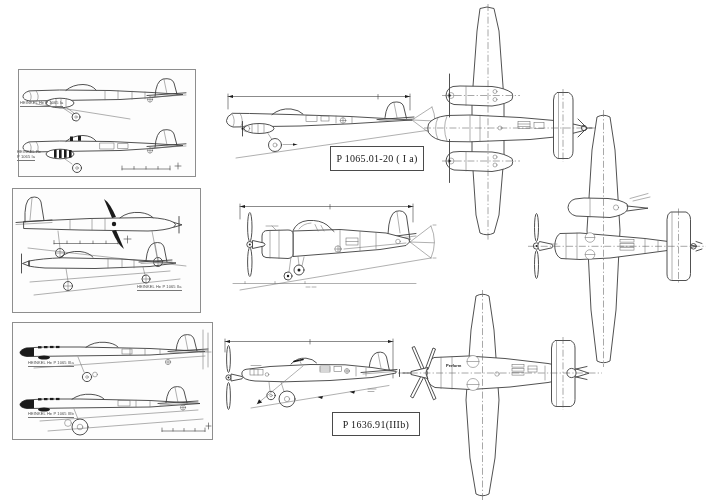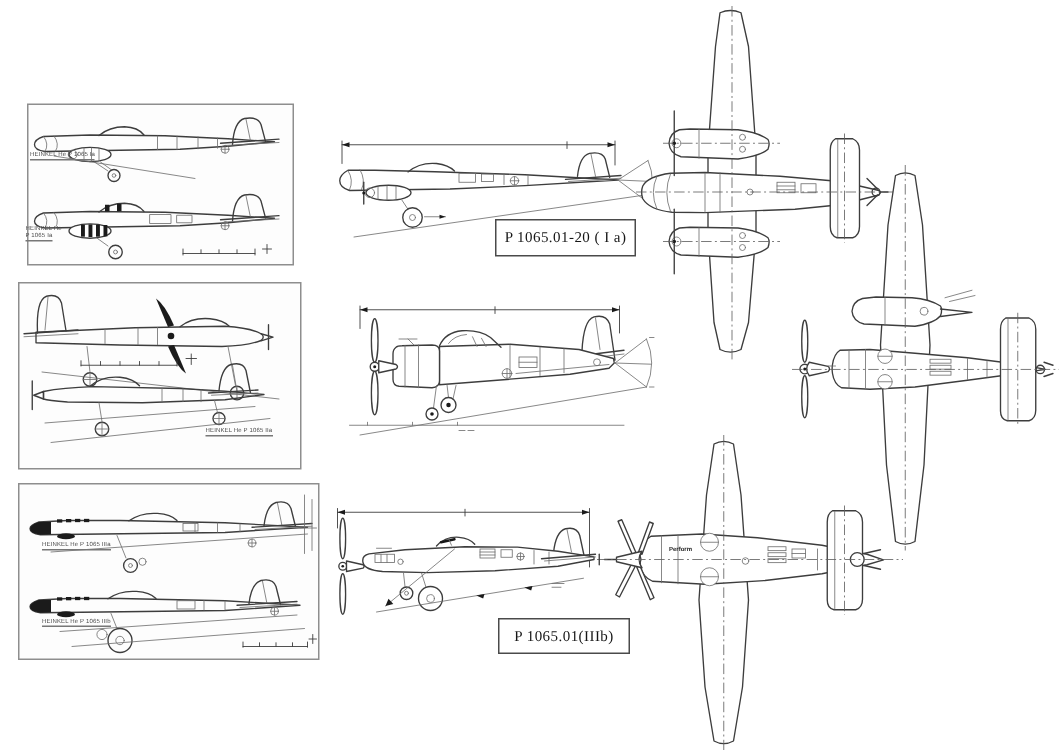--- a/index.html
+++ b/index.html
@@ -370,21 +370,21 @@
       <path class="s" d="M399.5,369.5 V376.5"></path>
       <path class="cl" d="M482.5,290 V500"></path>
       <path class="cl" d="M563,337 V410"></path>
     </g>
   </svg>
 
   <div class="labelbox" style="left:330px;top:146px;width:92px;height:23px">
     <span>P 1065.01-20 ( I a)</span>
   </div>
   <div class="labelbox" style="left:332px;top:412px;width:86px;height:22px">
-    <span>P 1065.01(IIIb)</span>
+    <span>P 1636.91(IIIb)</span>
   </div>
 
   <div class="cap u" style="left:20px;top:101px">HEINKEL He P 1065 Ia</div>
   <div class="cap" style="left:17px;top:150px">HEINKEL He</div>
   <div class="cap u" style="left:17px;top:155px">P 1065 Ia</div>
   <div class="cap u" style="left:137px;top:285px">HEINKEL He P 1065 IIa</div>
   <div class="cap u" style="left:28px;top:361px">HEINKEL He P 1065 IIIa</div>
   <div class="cap u" style="left:28px;top:412px">HEINKEL He P 1065 IIIb</div>
 
   <div class="marking" style="left:446px;top:364px">Perform</div>

